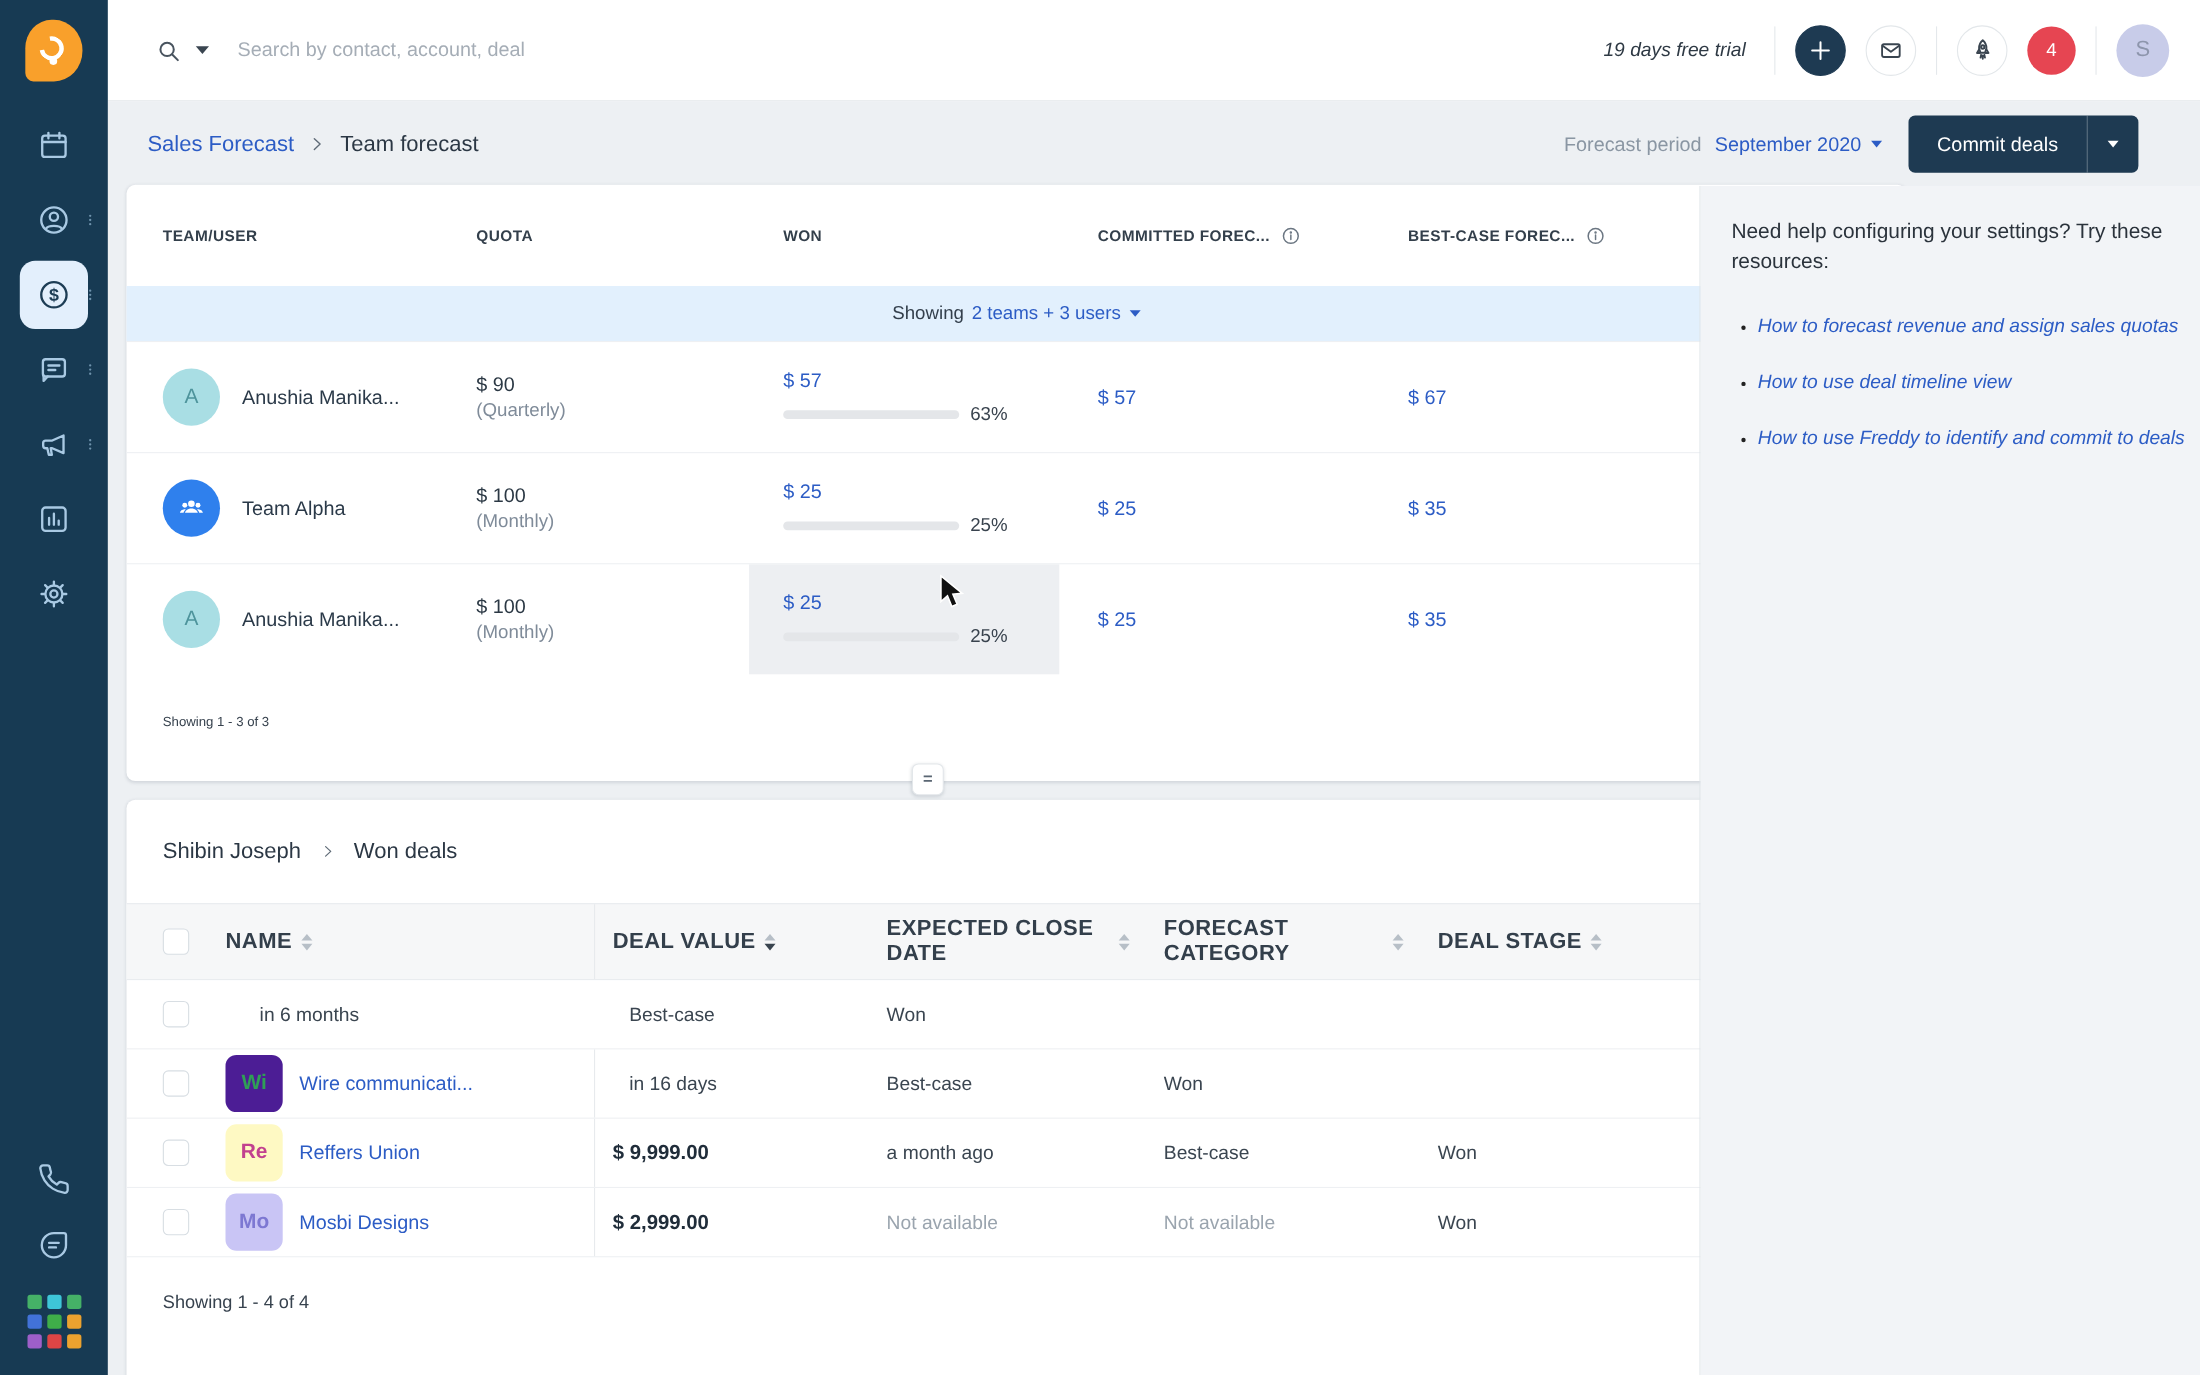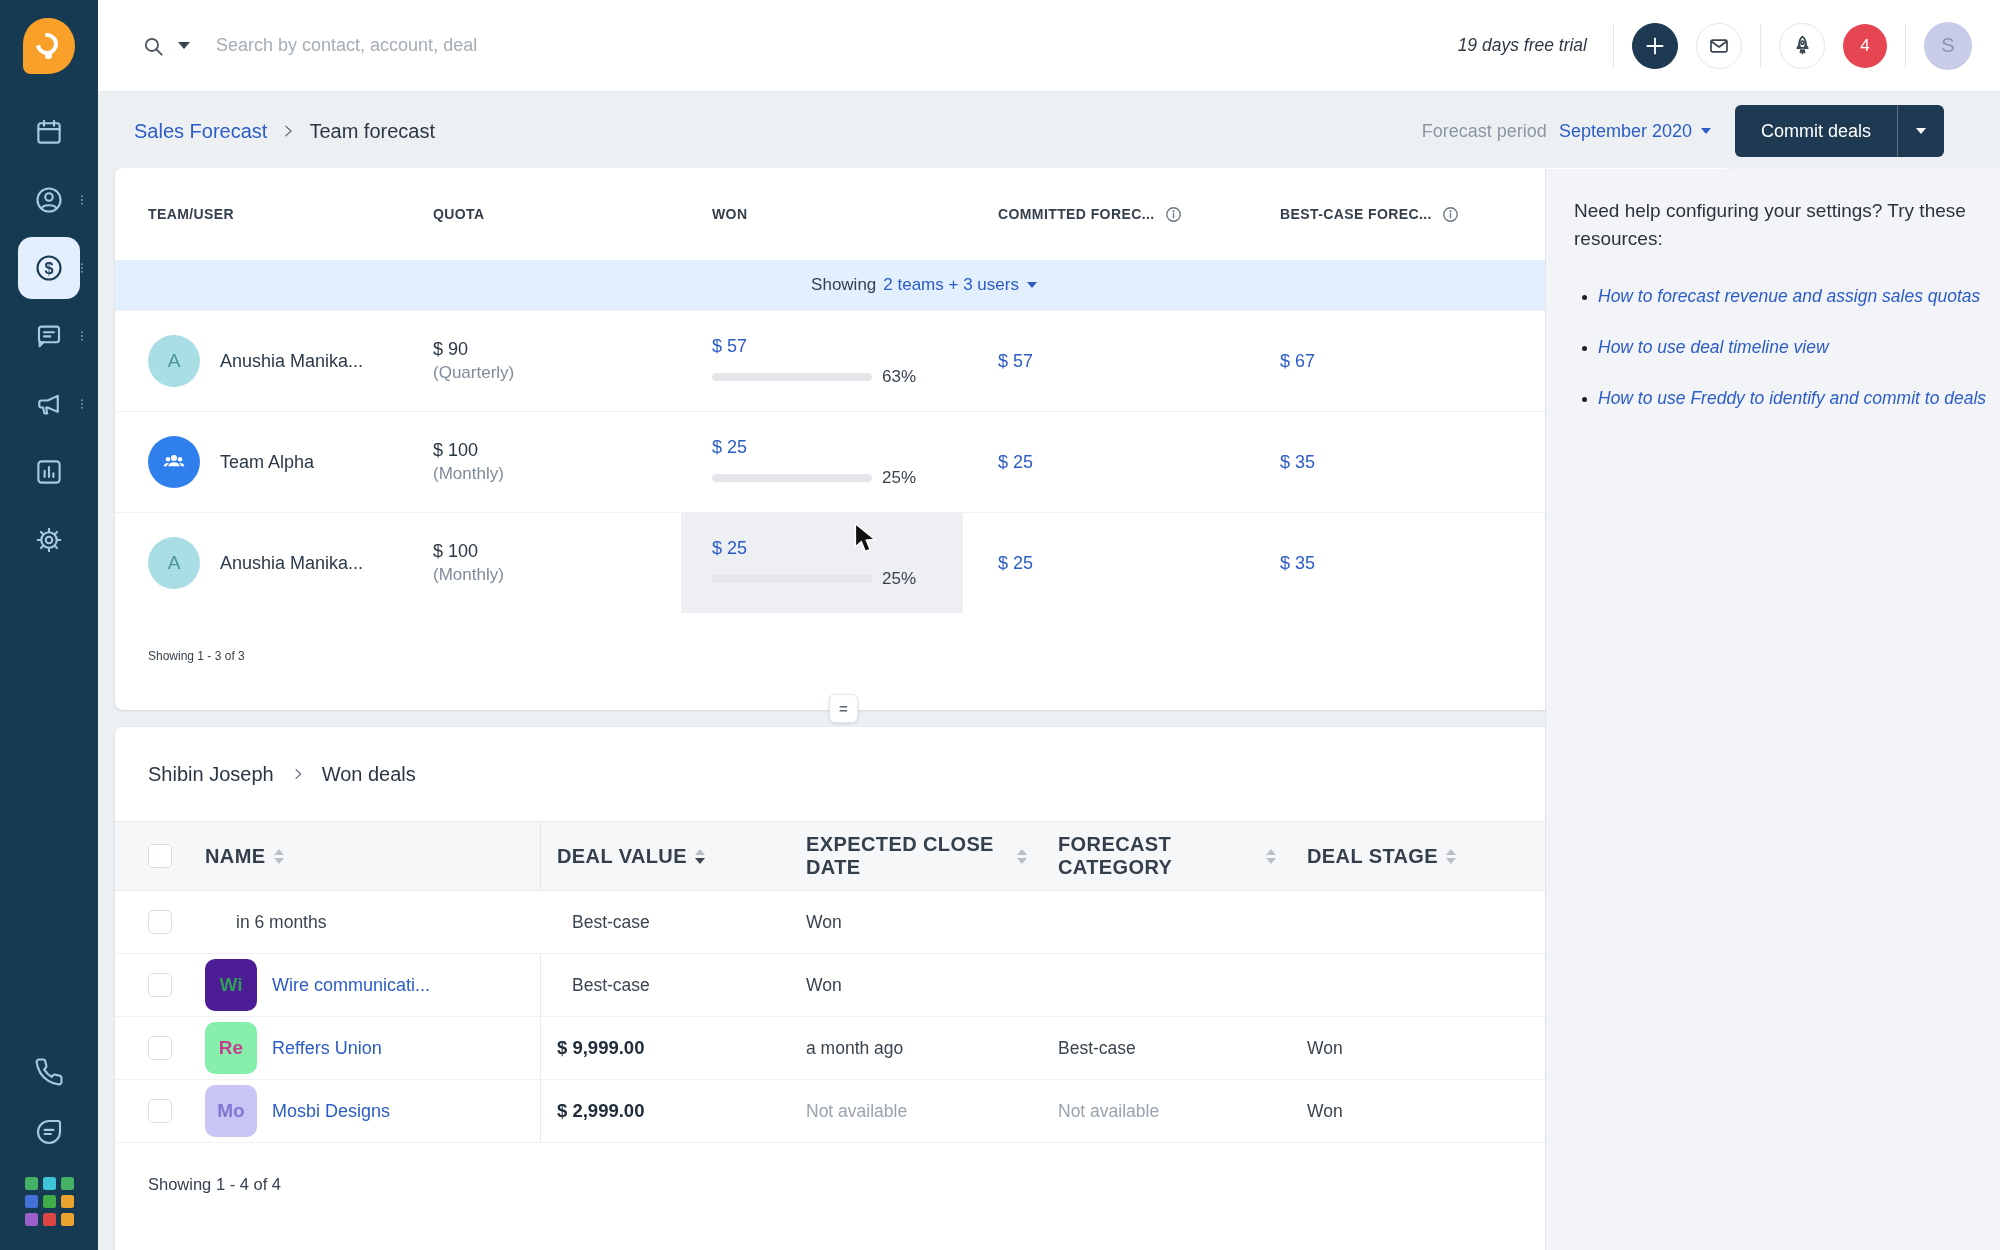--- a/index.html
+++ b/index.html
@@ -508,33 +508,36 @@
 
     <div class="d-grid d-row">
       <div class="cell" style="padding-left:33px">
           <span class="checkbox"></span>
         </div>
       <div class="cell colsep">
           <span class="av-sq" style="background-color: #4c1d95; color: rgb(47, 158, 86);">Wi</span>
           <span class="d-name">Wire communicati...</span>
         </div>
       <div class="cell p31">
+          <span class="d-txt">in 16 days</span>
+        </div>
+      <div class="cell p31">
           <span class="d-txt">Best-case</span>
         </div>
       <div class="cell p31">
           <span class="d-txt">Won</span>
         </div>
     </div>
 
     <div class="d-grid d-row">
       <div class="cell" style="padding-left:33px">
           <span class="checkbox"></span>
         </div>
       <div class="cell colsep">
-          <span class="av-sq" style="background-color: #86efac; color: rgb(194, 65, 143);">Re</span>
+          <span class="av-sq" style="background-color: #fef9c3; color: rgb(194, 65, 143);">Re</span>
           <span class="d-name">Reffers Union</span>
         </div>
       <div class="cell p16">
           <span class="d-val">$ 9,999.00</span>
         </div>
       <div class="cell p31">
           <span class="d-txt">a month ago</span>
         </div>
       <div class="cell p31">
           <span class="d-txt">Best-case</span>

